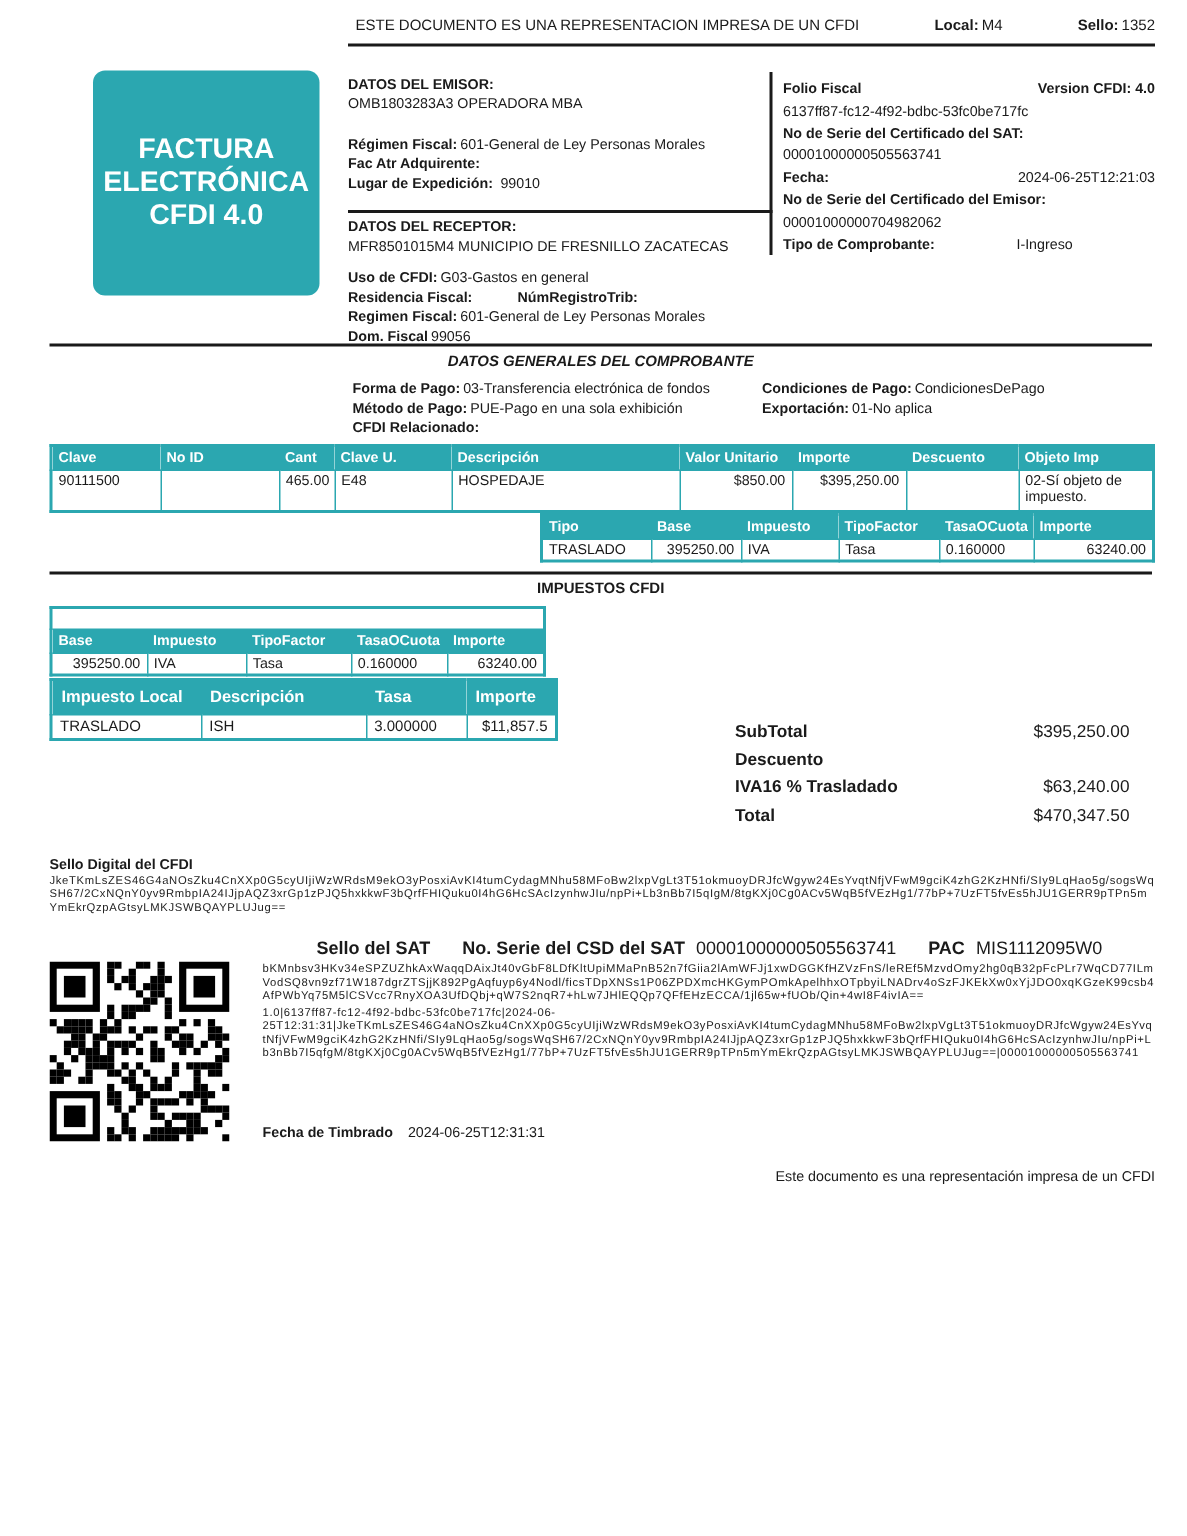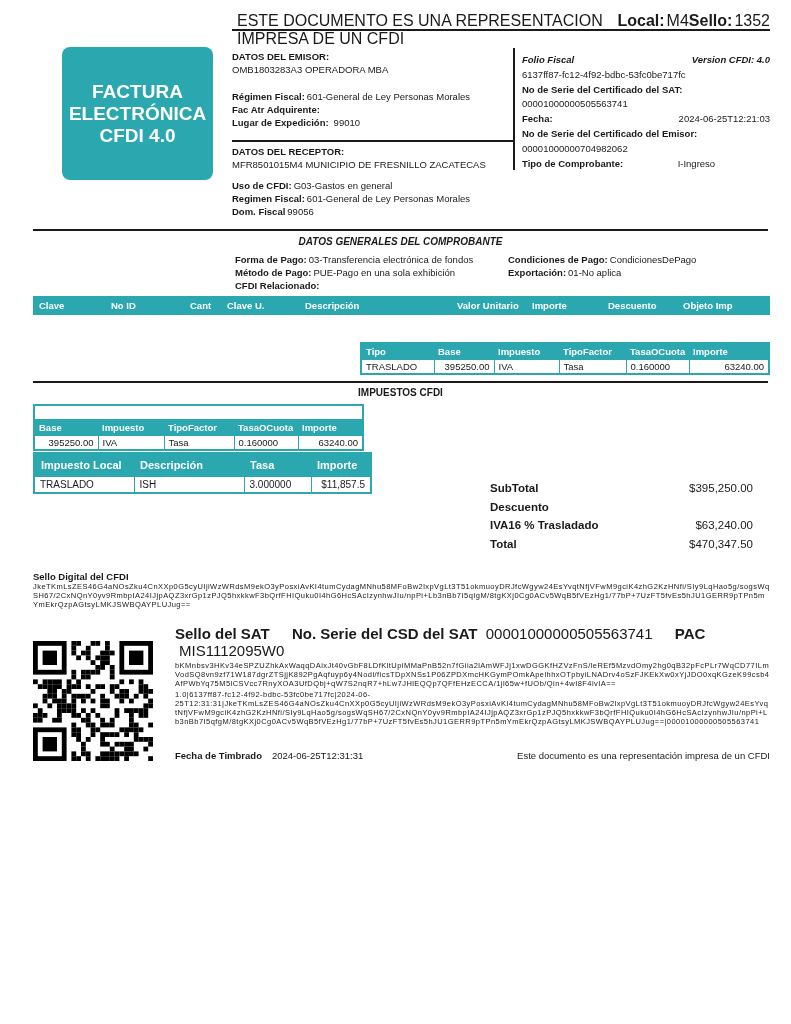--- a/index.html
+++ b/index.html
@@ -27,28 +27,28 @@
   .loc th{font-size:11px;padding:5px 6px;}
   .loc td{font-size:10px;padding:2px 5px;}
   .tot-row{display:flex;justify-content:space-between;font-size:11.5px;line-height:18.5px;}
   .lv b{margin-right:2px;}
 </style>
 </head>
 <body>
 
 <div class="page">
 
-  <div class="abs" style="left:237px;top:12px;width:533px;display:flex;justify-content:space-between;font-size:16px;">
+  <div class="abs" style="left:237px;top:12px;width:533px;display:flex;justify-content:space-between;font-size:10px;">
     <span>ESTE DOCUMENTO ES UNA REPRESENTACION IMPRESA DE UN CFDI</span>
     <span class="lv"><b>Local:</b><span>M4</span></span>
     <span class="lv"><b>Sello:</b><span>1352</span></span>
   </div>
   <div class="abs hline" style="left:232px;top:29px;width:538px;"></div>
 
-  <div class="abs logo-box" style="left:62px;top:47px;width:151px;height:133px;">
+  <div class="abs logo-box" style="left:62px;top:47px;width:151px;height:150px;">
     <div>
       <div>FACTURA</div>
       <div>ELECTRÓNICA</div>
       <div>CFDI 4.0</div>
     </div>
   </div>
 
   <div class="abs fs9" style="left:232px;top:50px;width:278px;">
     <div class="b">DATOS DEL EMISOR:</div>
     <div>OMB1803283A3 OPERADORA MBA</div>
@@ -57,26 +57,27 @@
     <div class="lv"><b>Lugar de Expedición:</b><span style="margin-left:3px;">99010</span></div>
   </div>
 
   <div class="abs hline" style="left:232px;top:140px;width:283px;"></div>
   <div class="abs vline" style="left:513px;top:48px;height:122px;"></div>
 
   <div class="abs fs9" style="left:232px;top:145px;width:278px;">
     <div class="b">DATOS DEL RECEPTOR:</div>
     <div>MFR8501015M4 MUNICIPIO DE FRESNILLO ZACATECAS</div>
     <div class="lv" style="margin-top:8px;"><b>Uso de CFDI:</b><span>G03-Gastos en general</span></div>
+    <div><b style="display:inline-block;width:113px;">Residencia Fiscal:</b><b>NúmRegistroTrib:</b></div>
     <div class="lv"><b>Regimen Fiscal:</b><span>601-General de Ley Personas Morales</span></div>
     <div class="lv"><b>Dom. Fiscal</b><span>99056</span></div>
   </div>
 
   <div class="abs fs9" style="left:522px;top:53px;width:248px;line-height:14.8px;">
-    <div style="display:flex;justify-content:space-between;font-style:italic;">
+    <div style="display:flex;justify-content:space-between;">
       <b>Folio Fiscal</b>
       <b>Version CFDI: 4.0</b>
     </div>
     <div>6137ff87-fc12-4f92-bdbc-53fc0be717fc</div>
     <b style="display:block;">No de Serie del Certificado del SAT:</b>
     <div>00001000000505563741</div>
     <div style="display:flex;justify-content:space-between;">
       <b>Fecha:</b>
       <span>2024-06-25T12:21:03</span>
     </div>
@@ -117,20 +118,31 @@
         <tr>
       <th>Clave</th>
           <th>No ID</th>
           <th>Cant</th>
           <th>Clave U.</th>
           <th>Descripción</th>
           <th>Valor Unitario</th>
           <th>Importe</th>
           <th>Descuento</th>
           <th>Objeto Imp</th>
+    </tr>
+    <tr style="height:27px;">
+      <td>90111500</td>
+      <td></td>
+      <td class="r">465.00</td>
+      <td>E48</td>
+      <td>HOSPEDAJE</td>
+      <td class="r">$850.00</td>
+      <td class="r">$395,250.00</td>
+      <td></td>
+      <td style="white-space:normal;">02-Sí objeto de impuesto.</td>
     </tr>
   </tbody>
     </table>
 
   <table class="abs tealtbl" style="left:360px;top:342px;width:408px;">
     <colgroup>
         <col style="width:73px">
         <col style="width:60px">
         <col style="width:65px">
         <col style="width:67px">
@@ -453,31 +465,31 @@
         <rect x="86.39999999999999" y="0" width="33.6" height="33.6"></rect>
         <rect x="91.2" y="4.8" width="24" height="24" fill="#fff"></rect>
         <rect x="96" y="9.6" width="14.399999999999999" height="14.399999999999999"></rect>
         <rect x="0" y="86.39999999999999" width="33.6" height="33.6"></rect>
         <rect x="4.8" y="91.2" width="24" height="24" fill="#fff"></rect>
         <rect x="9.6" y="96" width="14.399999999999999" height="14.399999999999999"></rect>
       </g>
     </svg>
 
   <div class="abs" style="left:175px;top:625px;width:595px;">
-    <div style="font-size:15px;">
+    <div style="font-size:12px;margin-left:36px;">
       <b>Sello del SAT</b>
       <b style="margin-left:18px;">No. Serie del CSD del SAT</b>
       <span style="margin-left:4px;">00001000000505563741</span>
       <b style="margin-left:18px;">PAC</b>
       <span style="margin-left:4px;">MIS1112095W0</span>
     </div>
     <div class="tiny" style="margin-top:2px;">bKMnbsv3HKv34eSPZUZhkAxWaqqDAixJt40vGbF8LDfKltUpiMMaPnB52n7fGiia2lAmWFJj1xwDGGKfHZVzFnS/leREf5MzvdOmy2hg0qB32pFcPLr7WqCD77ILmVodSQ8vn9zf71W187dgrZTSjjK892PgAqfuyp6y4Nodl/ficsTDpXNSs1P06ZPDXmcHKGymPOmkApelhhxOTpbyiLNADrv4oSzFJKEkXw0xYjJDO0xqKGzeK99csb4AfPWbYq75M5lCSVcc7RnyXOA3UfDQbj+qW7S2nqR7+hLw7JHlEQQp7QFfEHzECCA/1jl65w+fUOb/Qin+4wI8F4ivIA==</div>
     <div class="tiny" style="margin-top:2px;">1.0|6137ff87-fc12-4f92-bdbc-53fc0be717fc|2024-06-
 25T12:31:31|JkeTKmLsZES46G4aNOsZku4CnXXp0G5cyUIjiWzWRdsM9ekO3yPosxiAvKI4tumCydagMNhu58MFoBw2lxpVgLt3T51okmuoyDRJfcWgyw24EsYvqtNfjVFwM9gciK4zhG2KzHNfi/SIy9LqHao5g/sogsWqSH67/2CxNQnY0yv9RmbpIA24IJjpAQZ3xrGp1zPJQ5hxkkwF3bQrfFHIQuku0I4hG6HcSAcIzynhwJIu/npPi+Lb3nBb7I5qfgM/8tgKXj0Cg0ACv5WqB5fVEzHg1/77bP+7UzFT5fvEs5hJU1GERR9pTPn5mYmEkrQzpAGtsyLMKJSWBQAYPLUJug==|00001000000505563741</div>
   </div>
 
   <div class="abs" style="left:175px;top:750px;width:595px;display:flex;font-size:9.5px;">
     <b>Fecha de Timbrado</b>
     <span style="margin-left:10px;">2024-06-25T12:31:31</span>
-    <span style="margin-left:auto;">Este documento es una representación impresa de un CFDI</span>
+    <span style="margin-left:auto;margin-top:29px;">Este documento es una representación impresa de un CFDI</span>
   </div>
 
 </div>
 
 </body></html>

